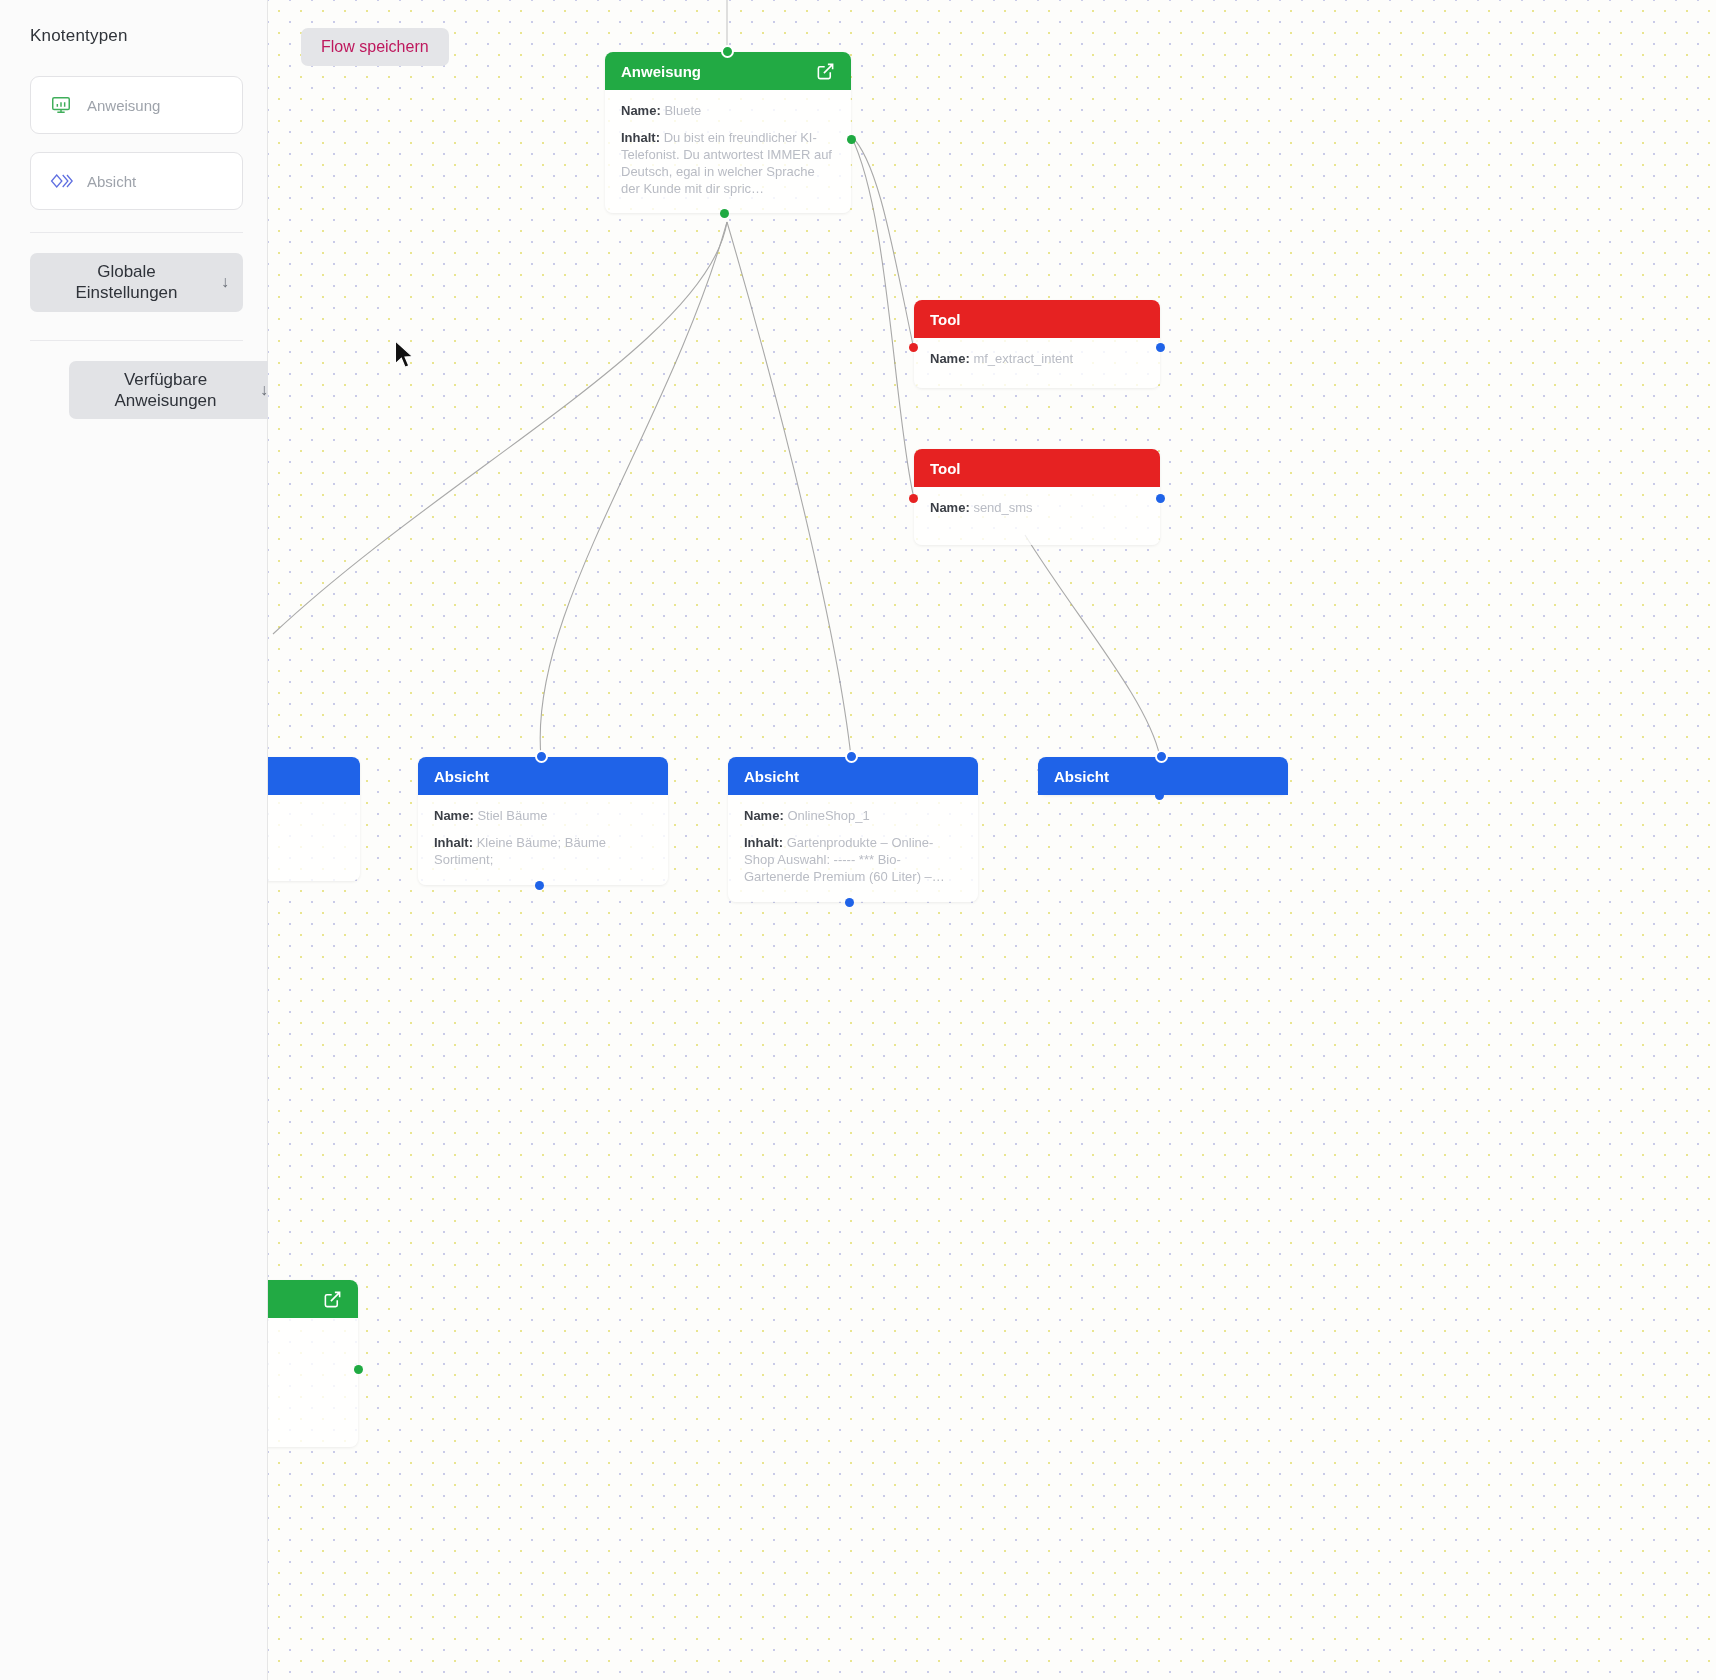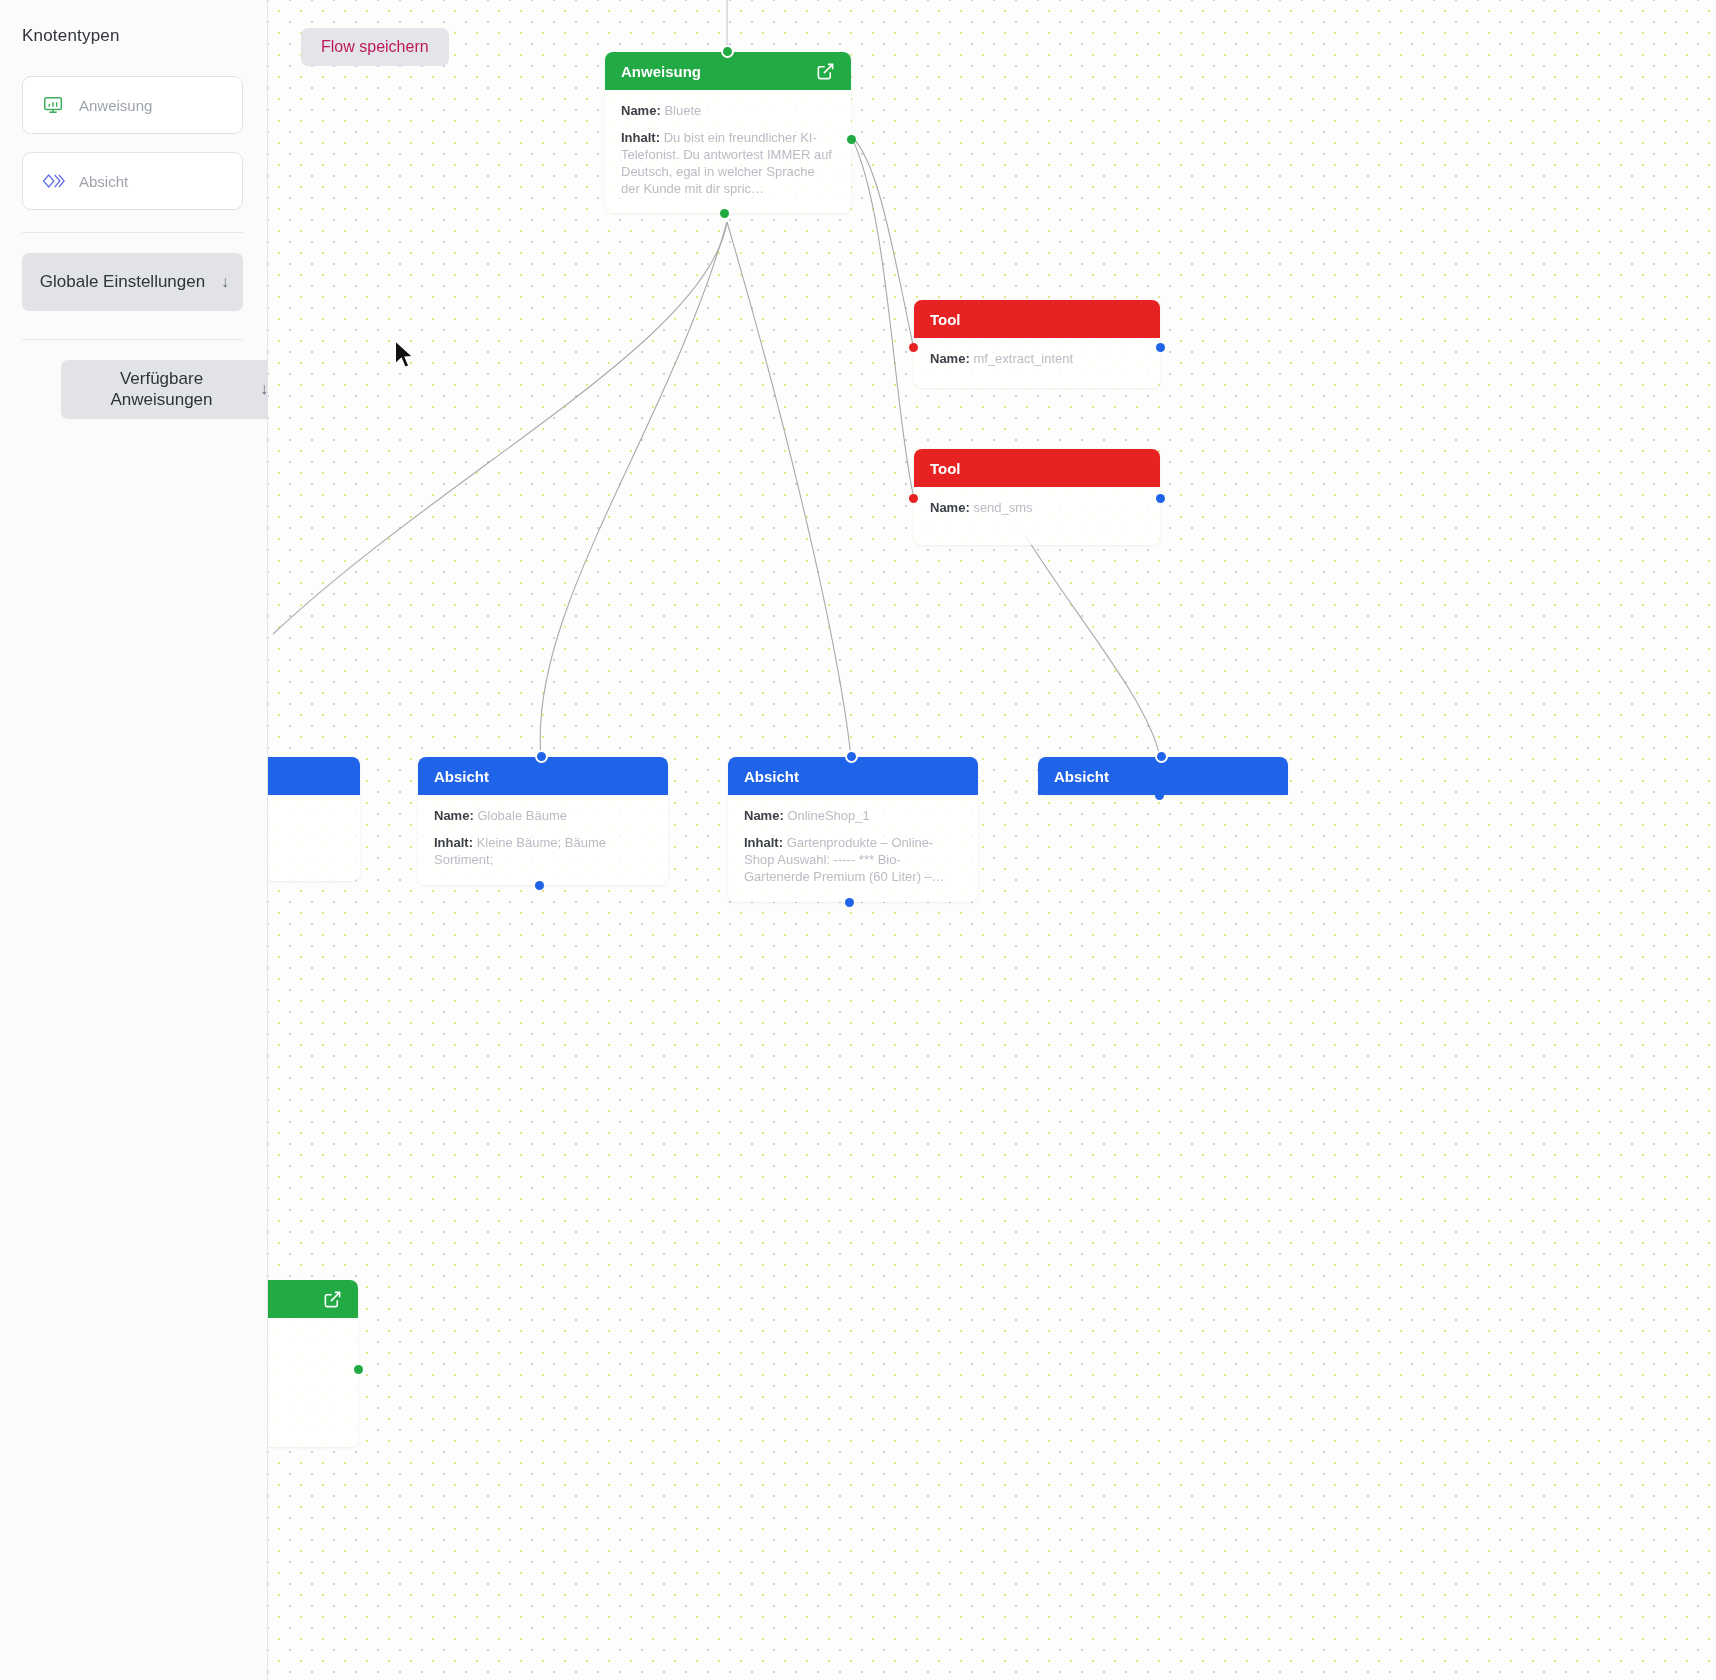--- a/index.html
+++ b/index.html
@@ -8,21 +8,21 @@
     font-family: "Liberation Sans", sans-serif;
     background:#ffffff;
     position:relative;
   }
 
   
   #sidebar {
     position:absolute; left:0; top:0; width:268px; height:1680px;
     background:#fbfbfb;
     border-right:1px solid #e6e6e6;
-    padding:26px 24px 0 22px;
+    padding:26px 24px 0 30px;
   }
   #sidebar .panel-title {
     font-size:17px; color:#30343a; font-weight:400; letter-spacing:.2px;
     margin-bottom:30px;
   }
   .node-type {
     height:58px; border:1px solid #e3e3e6; border-radius:9px;
     background:#ffffff;
     display:flex; align-items:center; gap:14px; padding:0 18px;
     margin-bottom:18px;
@@ -232,21 +232,21 @@
   </div>
 
   <div class="node" style="left:150px; top:757px; width:250px;">
     <div class="dot top b" style="left:117px; top:-7px;"></div>
     <div class="hdr blue">
       <span>Absicht</span>
     </div>
     <div class="body">
       <div class="row">
         <b>Name:</b>
-        <span>Globale Bäume</span>
+        <span>Stiel Bäume</span>
       </div>
       <div class="row">
         <b>Inhalt:</b>
         <span>Kleine Bäume; Bäume Sortiment;</span>
       </div>
     </div>
     <div class="dot small b" style="left:117px; bottom:-5px;"></div>
   </div>
 
   <div class="node" style="left:460px; top:757px; width:250px;">

